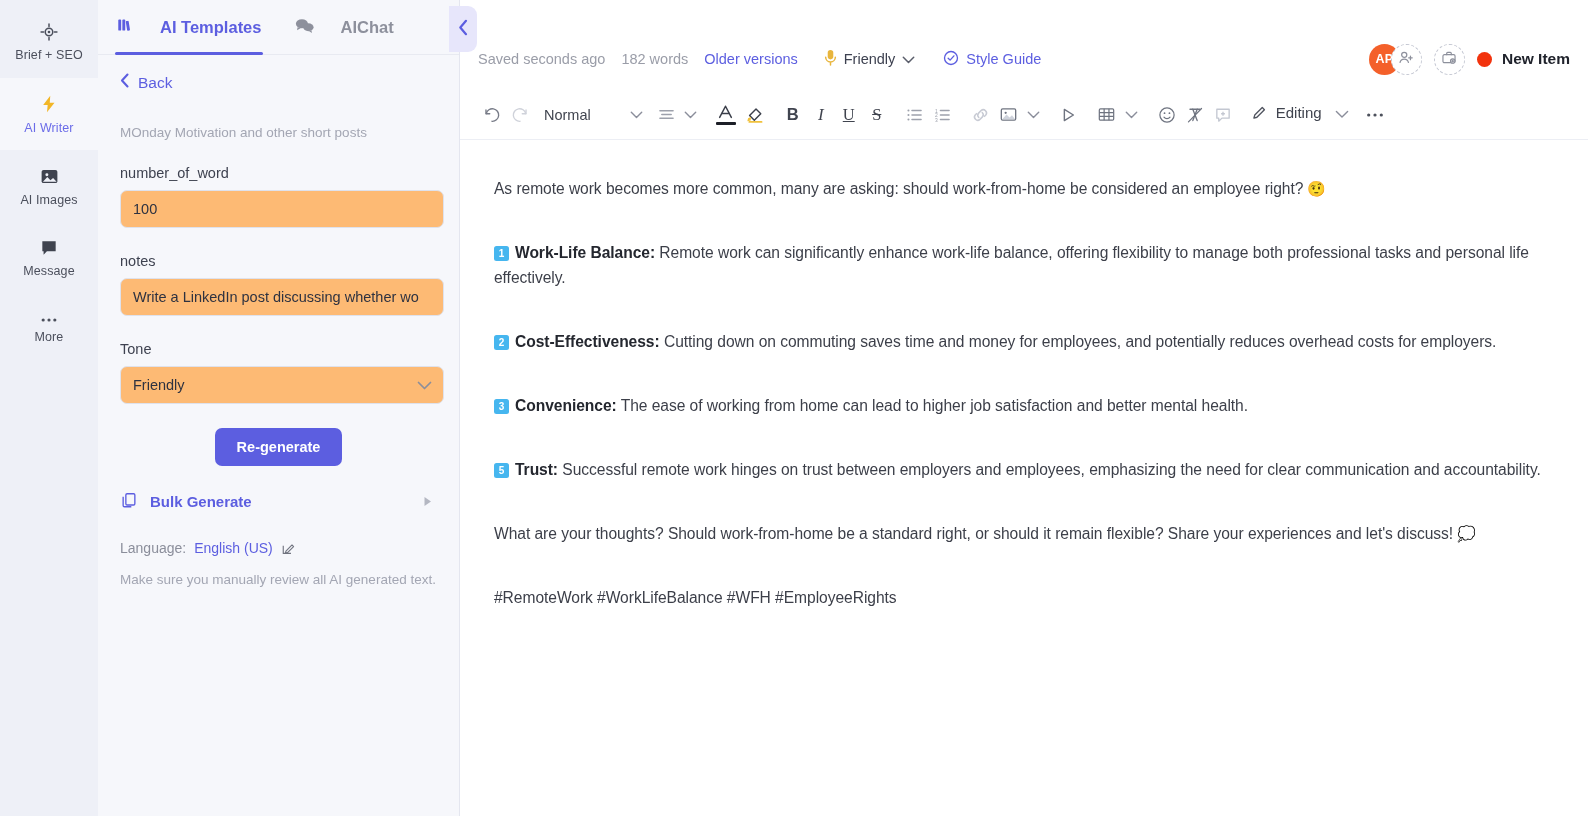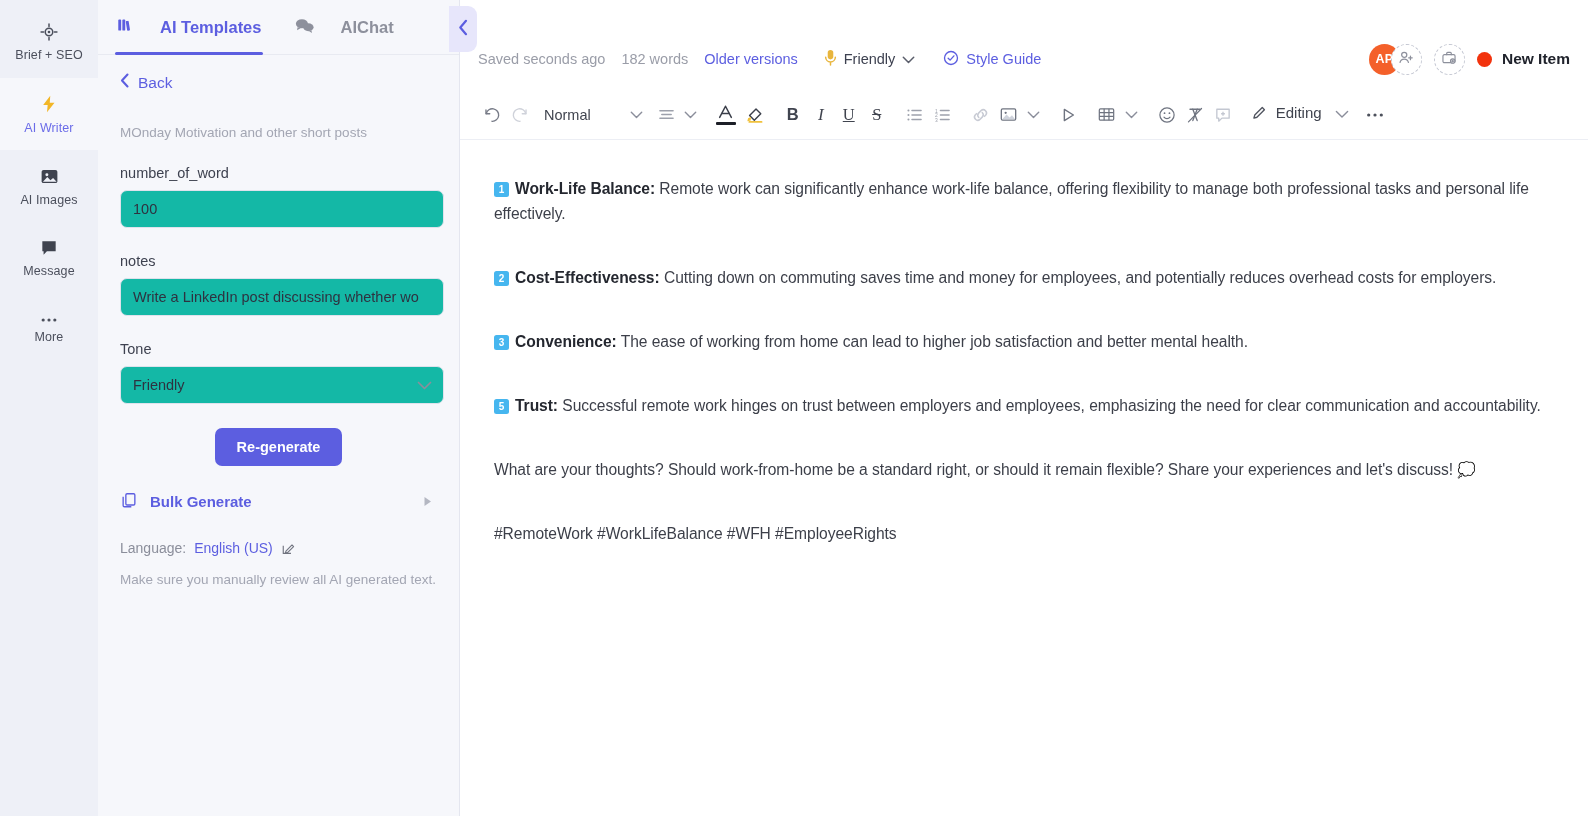--- a/index.html
+++ b/index.html
@@ -70,21 +70,21 @@
     color: #5c5ee0; font-size: 15.5px;
     cursor: pointer; width: max-content;
   }
   .tpl-title-row { display: flex; align-items: center; gap: 10px; margin-top: 20px; }
   .tpl-title { font-size: 18.5px; font-weight: bold; color: #20232c; letter-spacing: -.2px; }
   .tpl-sub { margin-top: 27px; font-size: 13.5px; color: #a3a6b3; }
 
   .field-label { font-size: 14.5px; color: #3e4250; margin: 25px 0 9px 0; }
   .txt-input {
     width: 324px; height: 38px;
-    background: #14b8a6;
+    background: #fdba74;
     border: 1px solid #dfe2ec;
     border-radius: 7px;
     padding: 0 12px;
     font-size: 14.5px; color: #2e3240;
     font-family: "Liberation Sans", sans-serif;
     outline: none;
     white-space: nowrap; overflow: hidden; text-overflow: clip;
     display: flex; align-items: center;
   }
   .sel-wrap { position: relative; width: 324px; }
@@ -584,20 +584,21 @@
         <svg width="18" height="6" viewBox="0 0 20 6" fill="#4d515c">
           <circle cx="3" cy="3" r="1.8"></circle>
             <circle cx="10" cy="3" r="1.8"></circle>
             <circle cx="17" cy="3" r="1.8"></circle>
         </svg>
       </span>
     </div>
 
     <div class="doc">
 
+      <p><span>As remote work becomes more common, many are asking: should work-from-home be considered an employee right? </span><span class="emo">🤨</span></p>
 
 
       <p><span class="numbad">1</span><b>Work-Life Balance:</b><span> Remote work can significantly enhance work-life balance, offering flexibility to manage both professional tasks and personal life effectively.</span></p>
 
       <p><span class="numbad">2</span><b>Cost-Effectiveness:</b><span> Cutting down on commuting saves time and money for employees, and potentially reduces overhead costs for employers.</span></p>
 
       <p><span class="numbad">3</span><b>Convenience:</b><span> The ease of working from home can lead to higher job satisfaction and better mental health.</span></p>
 
 
       <p><span class="numbad">5</span><b>Trust:</b><span> Successful remote work hinges on trust between employers and employees, emphasizing the need for clear communication and accountability.</span></p>

